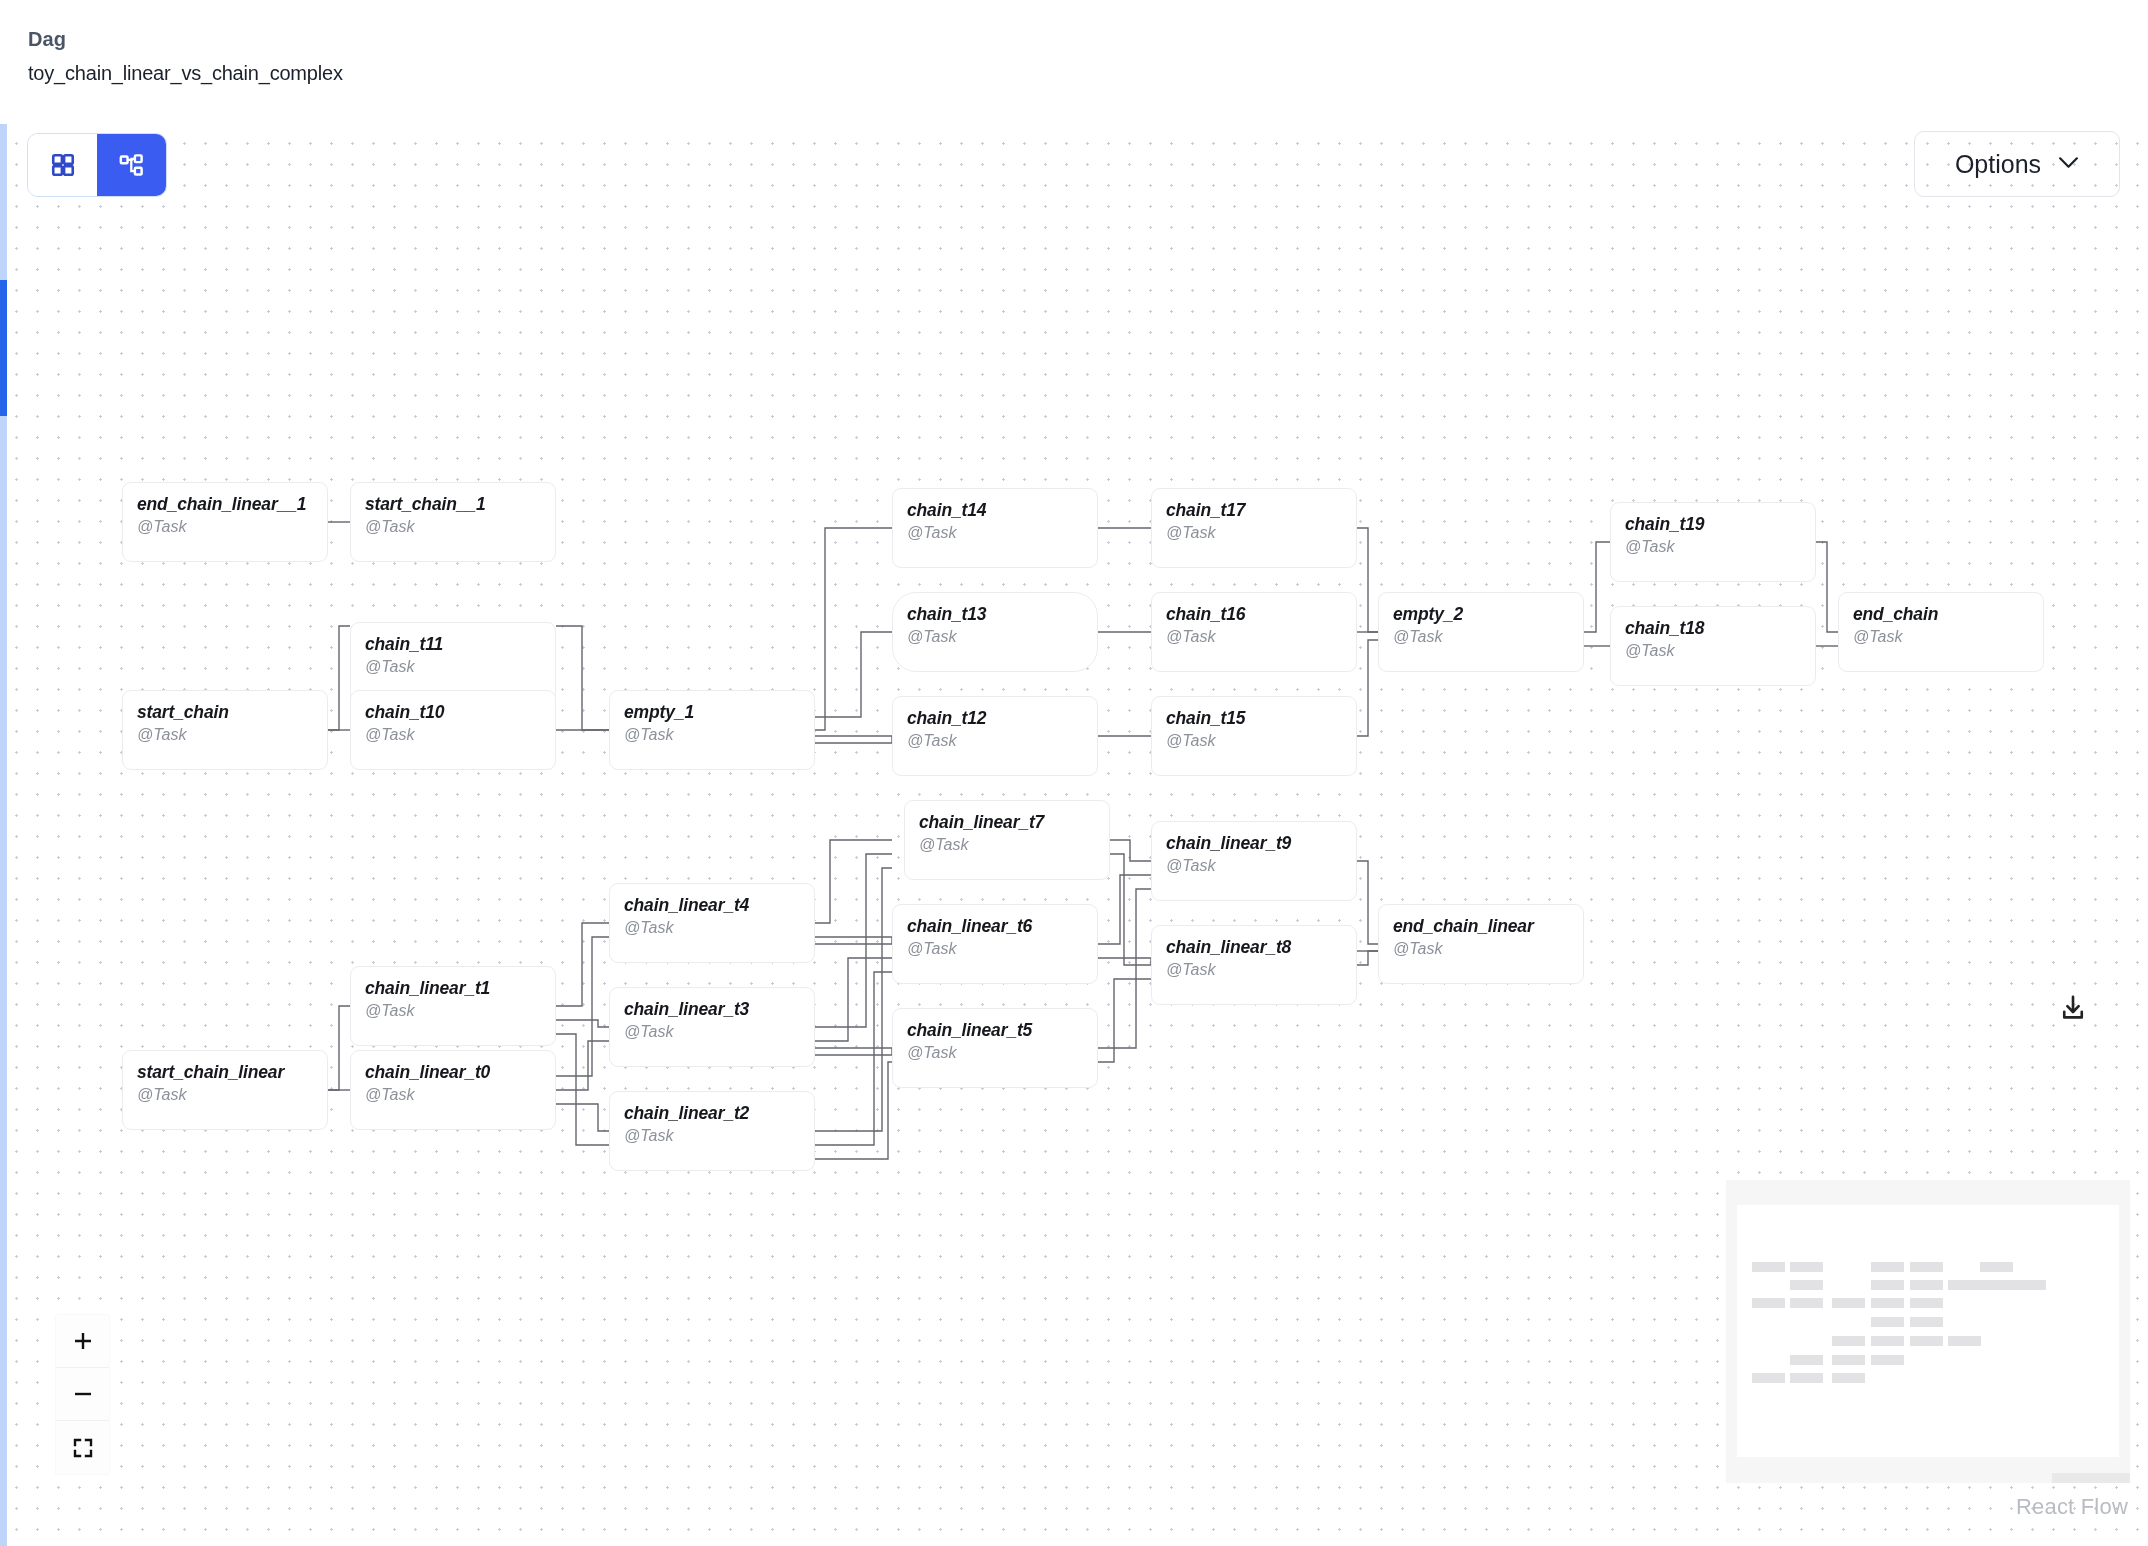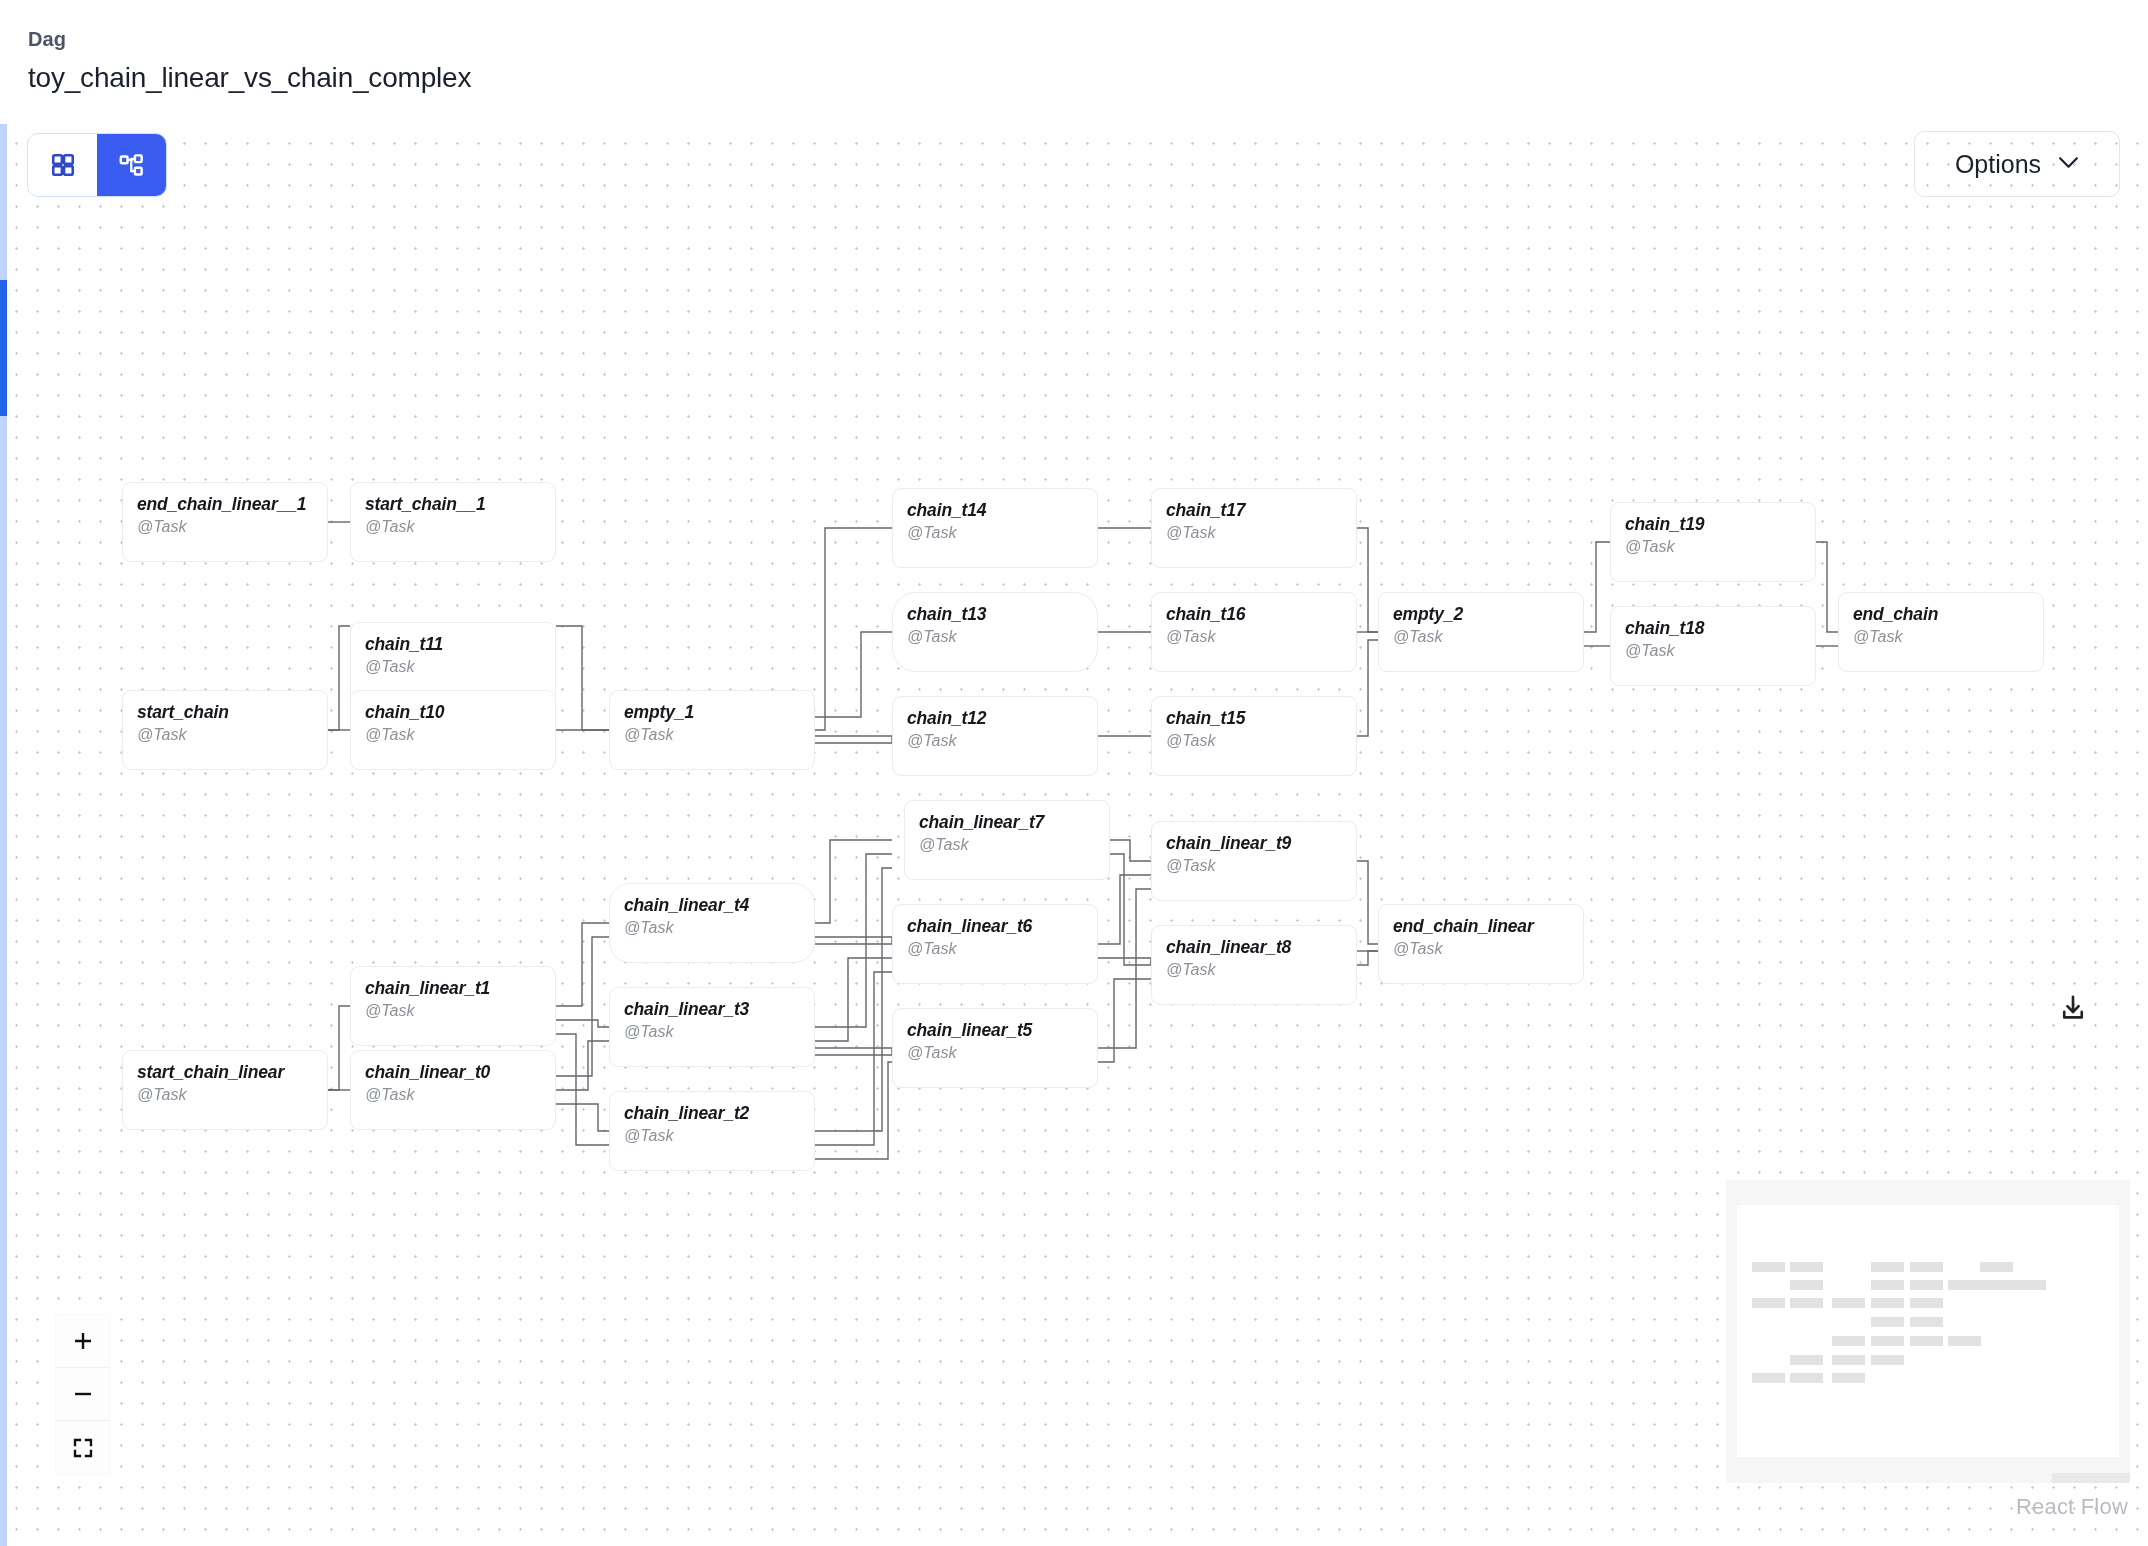--- a/index.html
+++ b/index.html
@@ -23,21 +23,21 @@
     background: #ffffff;
     z-index: 40;
   }
   .header-label {
     position: absolute; left: 28px; top: 28px;
     font-size: 20px; font-weight: 700; color: #4a5568;
     letter-spacing: .1px;
   }
   .header-title {
     position: absolute; left: 28px; top: 62px;
-    font-size: 28px; font-weight: 400; color: #1a202c;
+    font-size: 20px; font-weight: 400; color: #1a202c;
     letter-spacing: -.2px;
   }
 
   
   .left-scroll-track {
     position: absolute; left: 0; top: 124px;
     width: 7px; height: 1422px;
     background: #bfd4fb; z-index: 55;
   }
   .left-scroll-thumb {
@@ -332,21 +332,21 @@
           <div class="node-sub">@Task</div>
         </div>
         <div class="node" style="left: 1838px; top: 467px;">
           <div class="node-title">end_chain</div>
           <div class="node-sub">@Task</div>
         </div>
         <div class="node" style="left: 892px; top: 675px; margin-left: 12px;">
           <div class="node-title">chain_linear_t7</div>
           <div class="node-sub">@Task</div>
         </div>
-        <div class="node" style="left: 609px; top: 758px; border-radius: 21px;">
+        <div class="node" style="left: 609px; top: 758px;">
           <div class="node-title">chain_linear_t4</div>
           <div class="node-sub">@Task</div>
         </div>
         <div class="node" style="left: 892px; top: 779px;">
           <div class="node-title">chain_linear_t6</div>
           <div class="node-sub">@Task</div>
         </div>
         <div class="node" style="left: 350px; top: 841px;">
           <div class="node-title">chain_linear_t1</div>
           <div class="node-sub">@Task</div>

